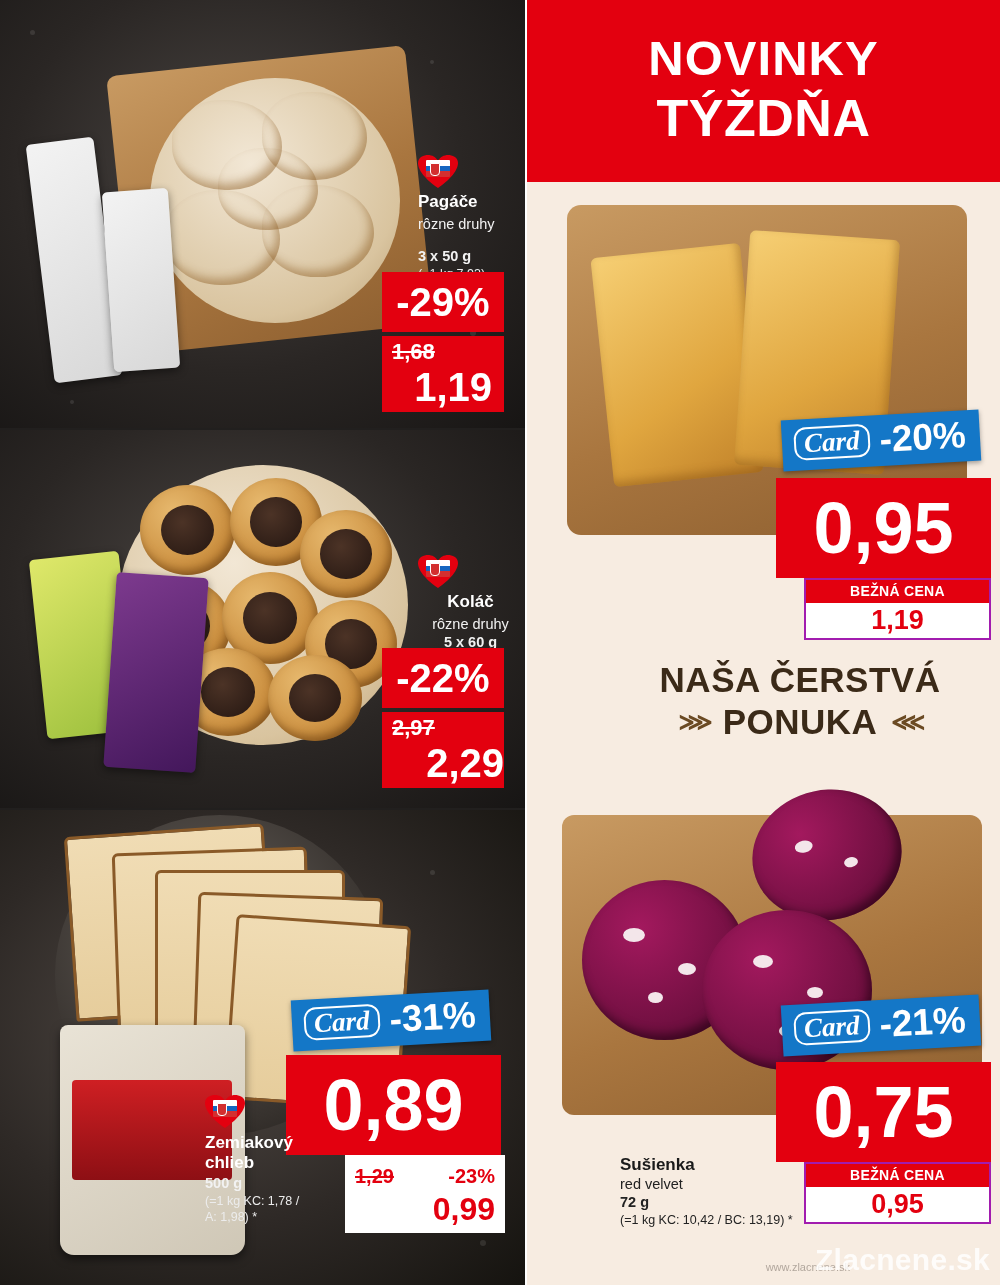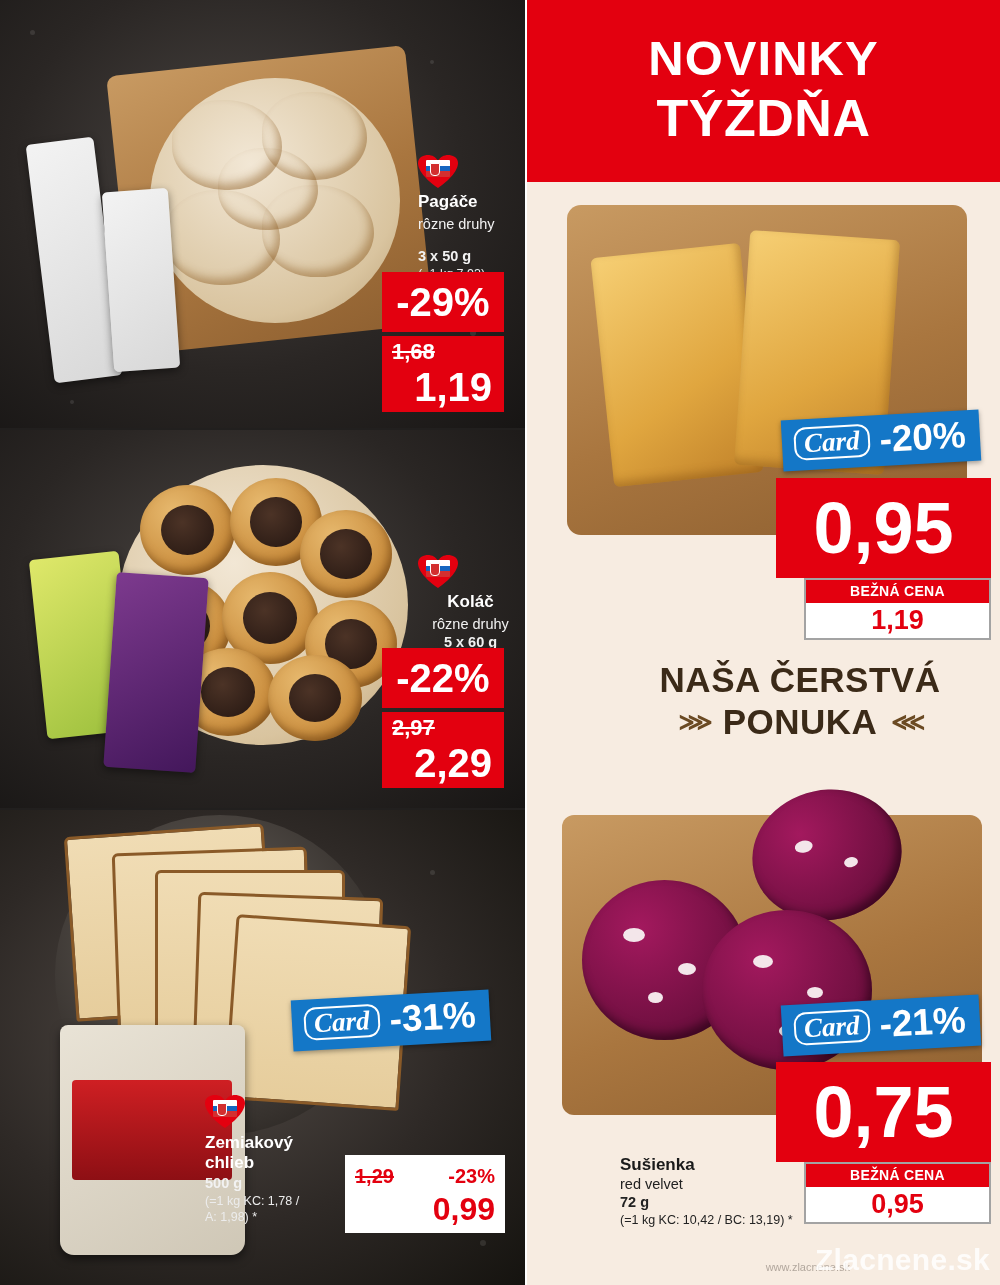--- a/index.html
+++ b/index.html
@@ -88,21 +88,21 @@
     background: linear-gradient(#fff 0 33.3%, #1565c0 33.3% 66.6%, #d32f2f 66.6% 100%);
     border-radius: 1px;
   }
   .flag .sk:after {
     content: ""; position: absolute; left: 4px; top: 3px; width: 8px; height: 11px;
     background: #d32f2f; border: 1px solid #fff;
     border-radius: 1px 1px 4px 4px;
   }
 
   .beznacena {
-    position: absolute; background: #fff; border: 2px solid #a3a3a3;
+    position: absolute; background: #fff; border: 2px solid #a21caf;
     display: flex; flex-direction: column; align-items: center; justify-content: center;
   }
   .beznacena .bc-l { background: #e3000f; color: #fff; font-size: 14px; font-weight: 800;
     width: 100%; text-align: center; padding: 3px 0 4px; letter-spacing: .3px; }
   .beznacena .bc-v { color: #e3000f; font-size: 27px; font-weight: 800; padding: 2px 0 2px; }
 
   .nasa {
     position: absolute; left: 0; width: 546px; text-align: center;
     color: #3b2a18;
   }
@@ -248,21 +248,21 @@
         <div class="prodsub" style="color:#f2f2f2;margin-top:3px;">rôzne druhy</div>
         <div class="prodsub" style="color:#f2f2f2;font-weight:700;">5 x 60 g</div>
         <div class="prodtiny" style="color:#ececec;">(=1 kg 7,63)</div>
       </div>
 
       <div class="redbox" style="left:382px;top:218px;width:122px;height:60px;">
         <span class="pct">-22%</span>
       </div>
       <div class="redbox" style="left:382px;top:282px;width:122px;height:76px;flex-direction:column;align-items:flex-start;padding-left:10px;justify-content:center;">
         <span class="oldprice">2,97</span>
-        <span class="newprice" style="align-self:flex-end;padding-right:12px;">2,29</span>
+        <span class="newprice" style="align-self:flex-end;">2,29</span>
       </div>
     </div>
 
     <div class="panel p3">
       <div class="photo" style="left:55px;top:5px;width:330px;height:320px;border-radius:50%;background:radial-gradient(circle at 45% 40%,#6b6560,#36312d 70%,#1d1a17);"></div>
       <div class="photo breadslice" style="left:70px;top:20px;width:200px;height:185px;transform:rotate(-4deg);"></div>
       <div class="photo breadslice" style="left:115px;top:40px;width:195px;height:190px;transform:rotate(-2deg);"></div>
       <div class="photo breadslice" style="left:155px;top:60px;width:190px;height:195px;"></div>
       <div class="photo breadslice" style="left:195px;top:85px;width:185px;height:190px;transform:rotate(2deg);"></div>
       <div class="photo breadslice" style="left:230px;top:110px;width:175px;height:185px;transform:rotate(4deg);"></div>
@@ -271,20 +271,23 @@
       </div>
 
       <div class="speck" style="left:430px;top:60px;width:5px;height:5px;"></div>
       <div class="speck" style="left:480px;top:430px;width:6px;height:6px;"></div>
 
       <div class="cardbadge" style="left:292px;top:185px;">
         <span class="cword">Card</span>
         <span class="cpct">-31%</span>
       </div>
 
+      <div class="redbox" style="left:286px;top:245px;width:215px;height:100px;">
+        <span style="font-size:72px;font-weight:800;">0,89</span>
+      </div>
 
       <div class="flag" style="position:absolute;left:205px;top:285px;">
         <div class="heart"></div>
           <div class="sk"></div>
       </div>
       <div style="position:absolute;left:205px;top:323px;width:130px;">
         <div class="prodname" style="color:#fff;">Zemiakový</div>
         <div class="prodname" style="color:#fff;">chlieb</div>
         <div class="prodsub" style="color:#f2f2f2;font-weight:700;margin-top:2px;">500 g</div>
         <div class="prodtiny" style="color:#ececec;">(=1 kg KC: 1,78 /</div>

